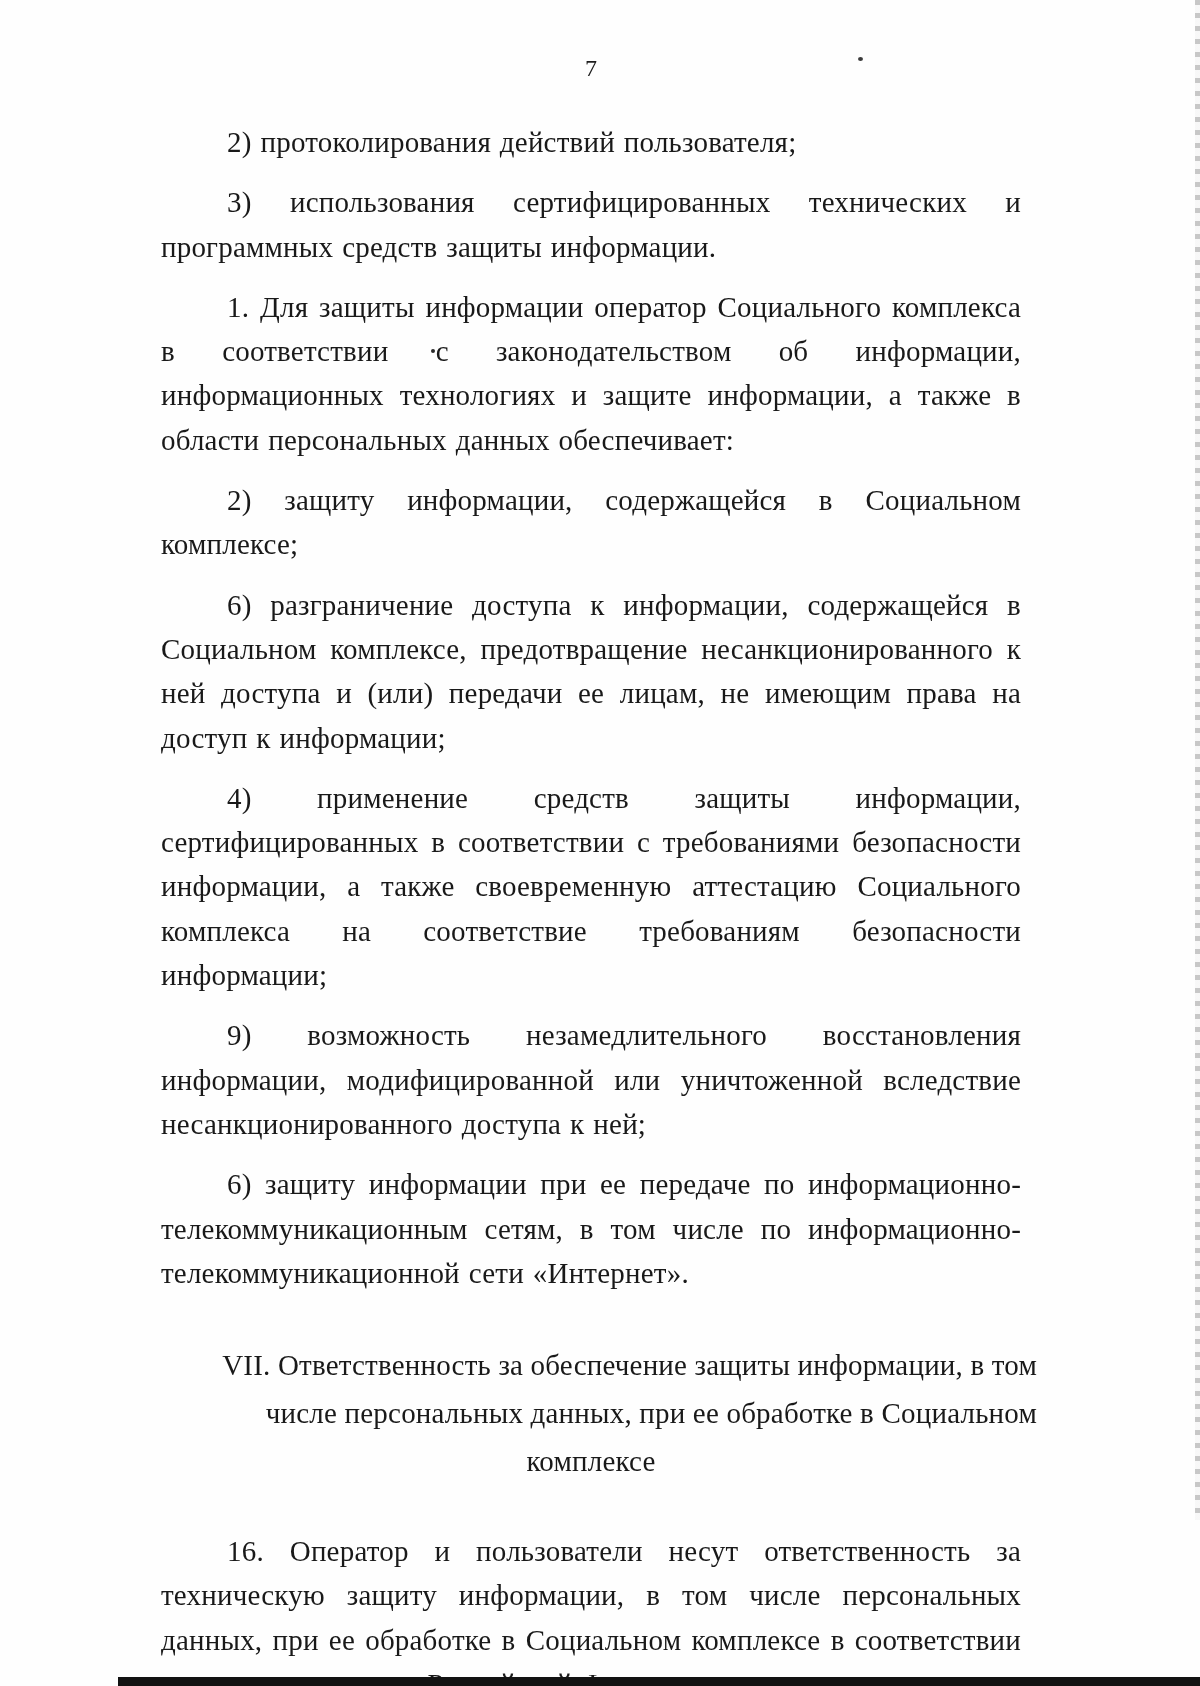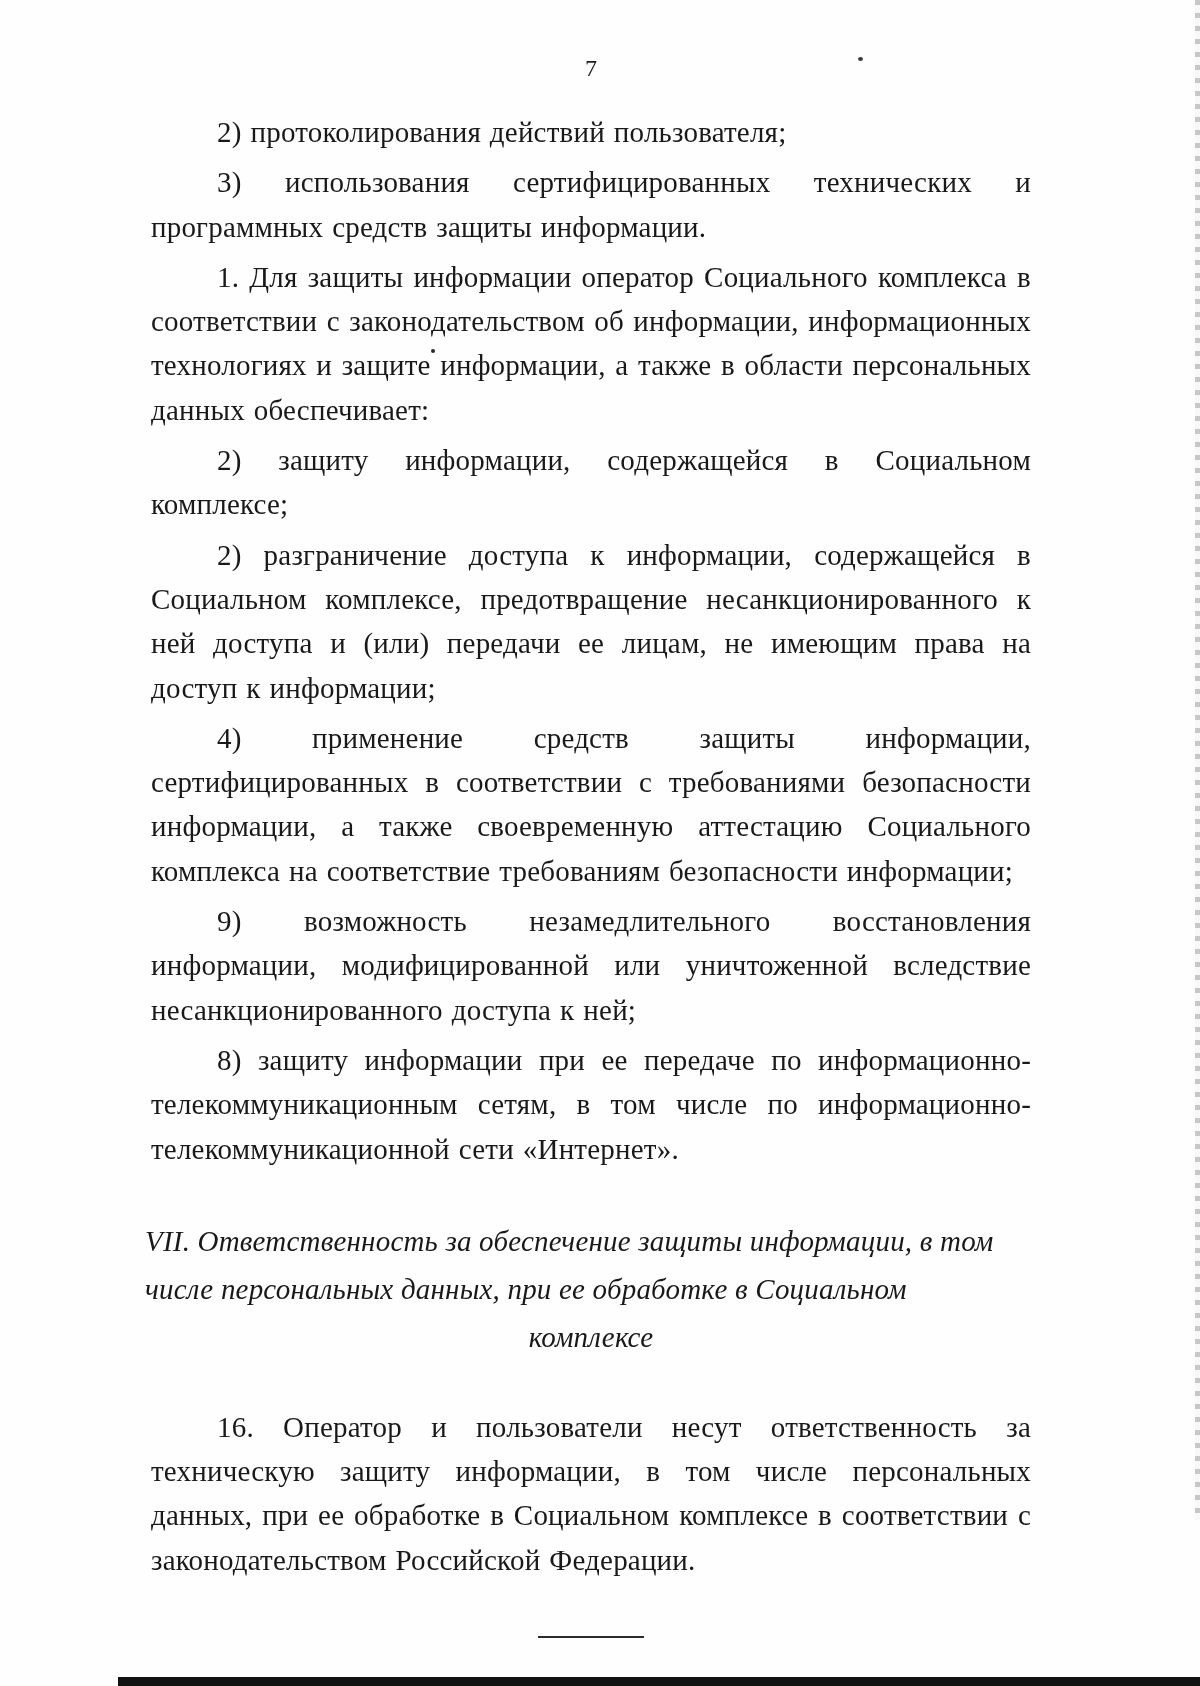--- a/index.html
+++ b/index.html
@@ -31,33 +31,32 @@
     top: 104px;
     left: 145px;
     width: 892px;
     font-size: 29px;
     line-height: 44.3px;
     text-align: justify;
     text-align-last: left;
     letter-spacing: 0.2px;
   }
   .para {
-    margin: 6px;
+    margin: 16px;
     text-indent: 66px;
     word-spacing: 1.5px;
   }
   .section-heading {
     margin: 46px 0 44px 0;
     font-size: 29px;
     font-weight: normal;
     line-height: 48px;
-    text-align: left;
+    text-align: right;
     text-align-last: center;
     text-indent: 0;
-    font-style: italic;
   }
   .end-rule {
     margin: 54px auto 0 auto;
     width: 106px;
     height: 0;
     border-top: 2.5px solid #2b2b2b;
   }
   .footer-code {
     margin-top: 32px;
     font-size: 26px;
@@ -111,24 +110,24 @@
 <div class="page">
 
   <div class="page-number">7</div>
 
   <div class="body-text">
 
     <p class="para">2) протоколирования действий пользователя;</p>
     <p class="para">3) использования сертифицированных технических и программных средств защиты информации.</p>
     <p class="para">1. Для защиты информации оператор Социального комплекса в соответствии с законодательством об информации, информационных технологиях и защите информации, а также в области персональных данных обеспечивает:</p>
     <p class="para">2) защиту информации, содержащейся в Социальном комплексе;</p>
-    <p class="para">2) разграничение доступа к информации, содержащейся в Социальном комплексе, предотвращение несанкционированного к ней доступа и (или) передачи ее лицам, не имеющим права на доступ к информации;</p>
+    <p class="para">6) разграничение доступа к информации, содержащейся в Социальном комплексе, предотвращение несанкционированного к ней доступа и (или) передачи ее лицам, не имеющим права на доступ к информации;</p>
     <p class="para">4) применение средств защиты информации, сертифицированных в соответствии с требованиями безопасности информации, а также своевременную аттестацию Социального комплекса на соответствие требованиям безопасности информации;</p>
     <p class="para">9) возможность незамедлительного восстановления информации, модифицированной или уничтоженной вследствие несанкционированного доступа к ней;</p>
-    <p class="para">8) защиту информации при ее передаче по информационно-телекоммуникационным сетям, в том числе по информационно-телекоммуникационной сети «Интернет».</p>
+    <p class="para">6) защиту информации при ее передаче по информационно-телекоммуникационным сетям, в том числе по информационно-телекоммуникационной сети «Интернет».</p>
 
     <h2 class="section-heading">VII. Ответственность за обеспечение защиты информации, в том числе персональных данных, при ее обработке в Социальном комплексе</h2>
 
     <p class="para">16. Оператор и пользователи несут ответственность за техническую защиту информации, в том числе персональных данных, при ее обработке в Социальном комплексе в соответствии с законодательством Российской Федерации.</p>
 
     <div class="end-rule"></div>
 
     <div class="footer-code">27Д</div>
   </div>
 

